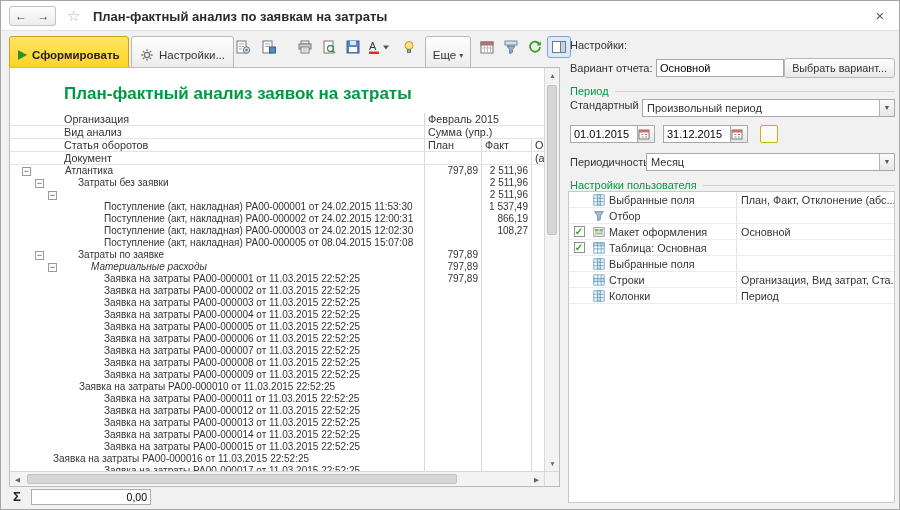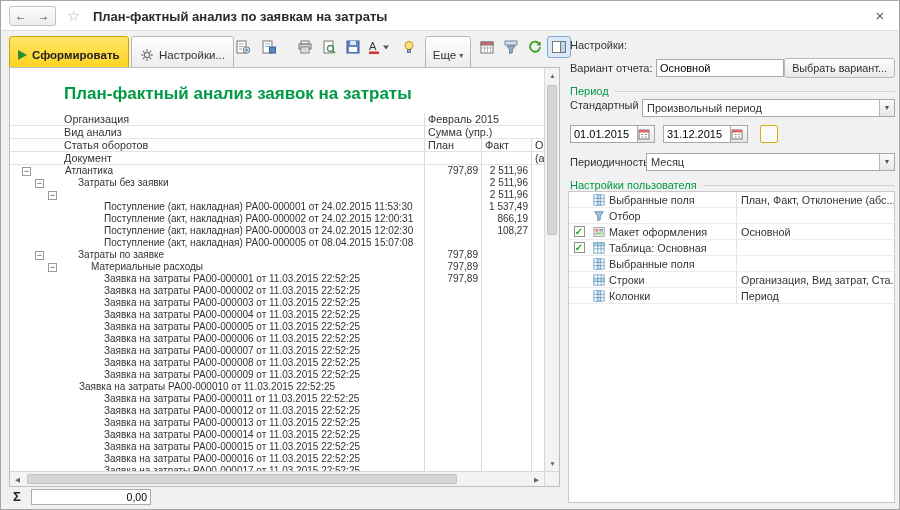--- a/index.html
+++ b/index.html
@@ -301,21 +301,21 @@
             <span class="minus">−</span>
             <span class="rt" style="margin-left: 34px;">Затраты по заявке</span>
           </div>
           <div class="rc-num">797,89</div>
           <div class="rc-num"></div>
           <div class="rc-num"></div>
         </div>
         <div class="r-row">
           <div class="rc-label" style="padding-left: 38px;">
             <span class="minus">−</span>
-            <span class="rt" style="margin-left: 34px;">Материальные расходы</span>
+            <span class="rt" style="margin-left: 34px; font-style: italic;">Материальные расходы</span>
           </div>
           <div class="rc-num">797,89</div>
           <div class="rc-num"></div>
           <div class="rc-num"></div>
         </div>
         <div class="r-row">
           <div class="rc-label" style="padding-left: 51px;">
             <span class="rt" style="margin-left: 43px;">Заявка на затраты РА00-000001 от 11.03.2015 22:52:25</span>
           </div>
           <div class="rc-num">797,89</div>
@@ -428,21 +428,21 @@
         </div>
         <div class="r-row">
           <div class="rc-label" style="padding-left: 51px;">
             <span class="rt" style="margin-left: 43px;">Заявка на затраты РА00-000015 от 11.03.2015 22:52:25</span>
           </div>
           <div class="rc-num"></div>
           <div class="rc-num"></div>
           <div class="rc-num"></div>
         </div>
         <div class="r-row">
-          <div class="rc-label" style="padding-left: 51px;">
+          <div class="rc-label" style="">
             <span class="rt" style="margin-left: 43px;">Заявка на затраты РА00-000016 от 11.03.2015 22:52:25</span>
           </div>
           <div class="rc-num"></div>
           <div class="rc-num"></div>
           <div class="rc-num"></div>
         </div>
         <div class="r-row">
           <div class="rc-label" style="padding-left: 51px;">
             <span class="rt" style="margin-left: 43px;">Заявка на затраты РА00-000017 от 11.03.2015 22:52:25</span>
           </div>

